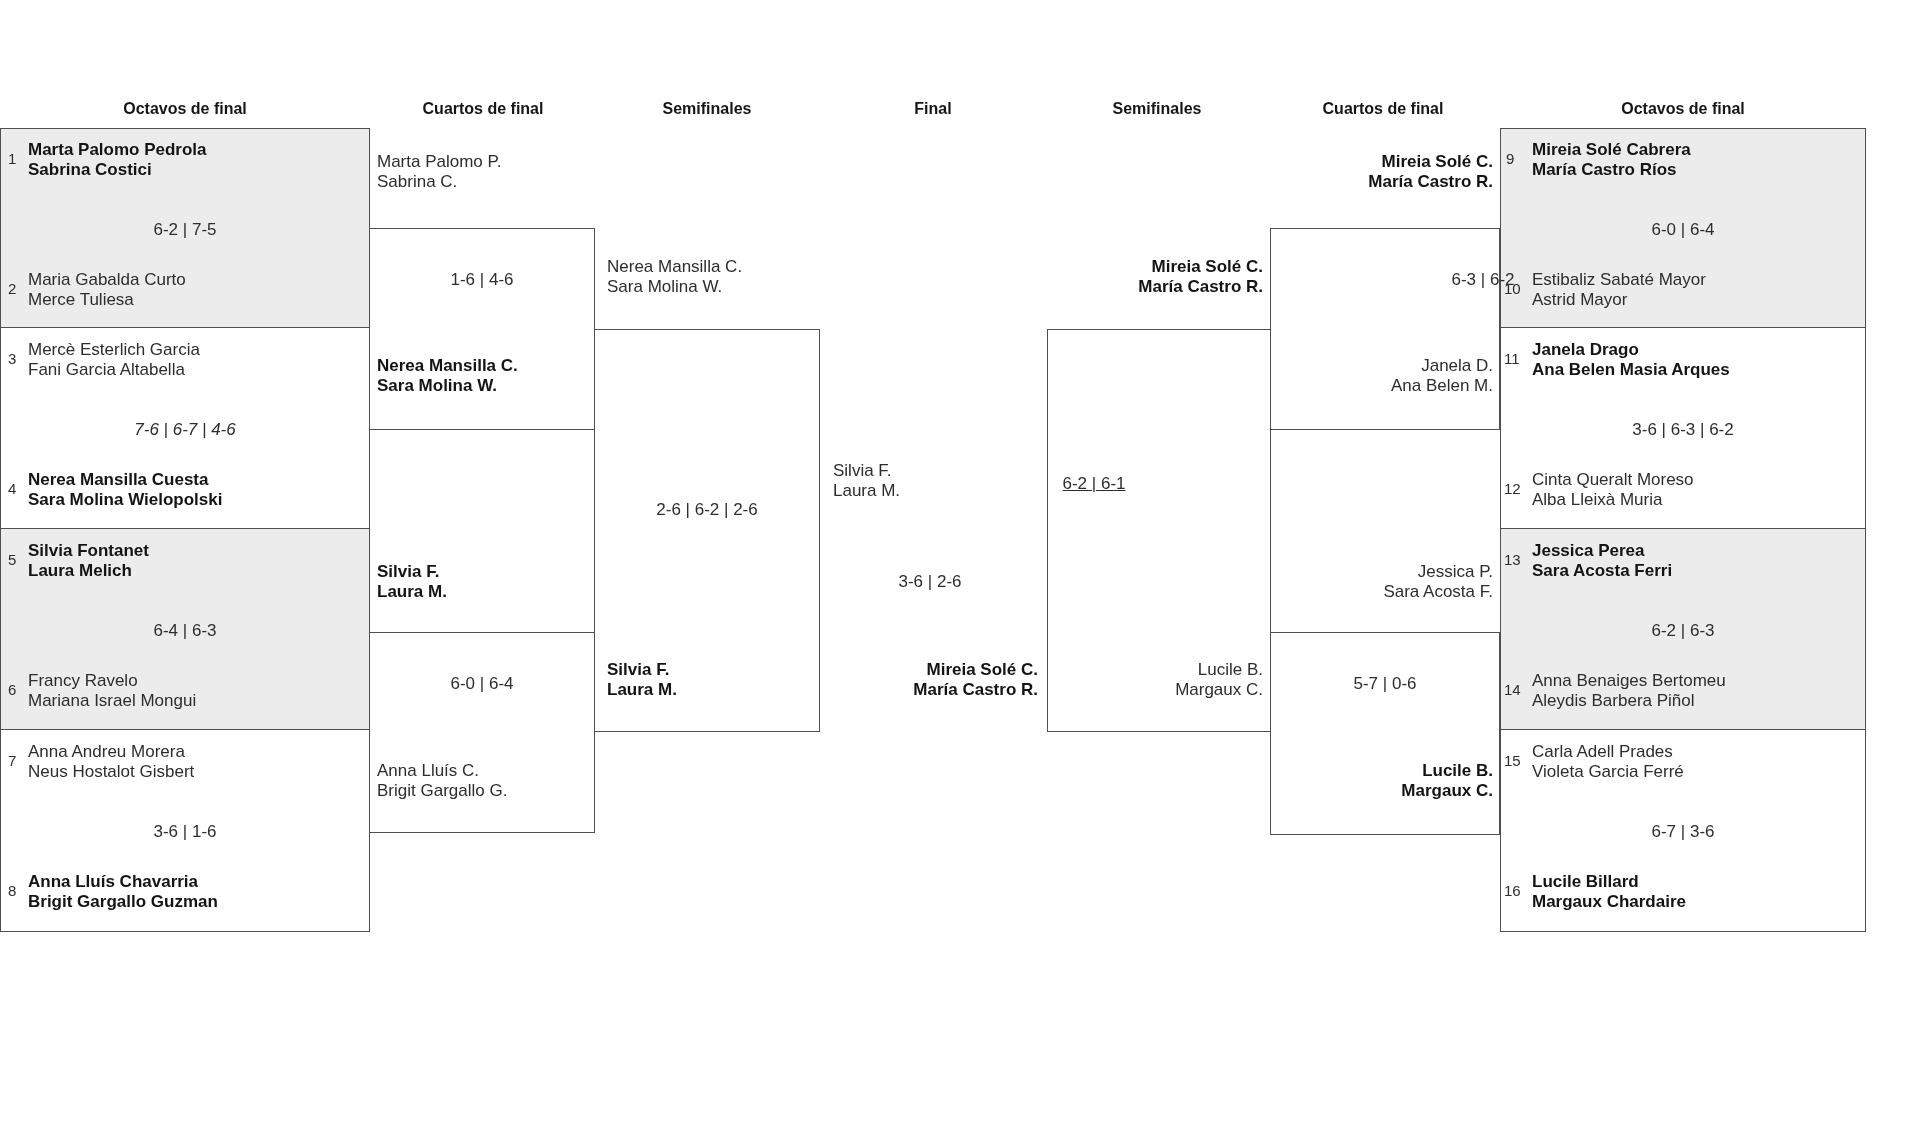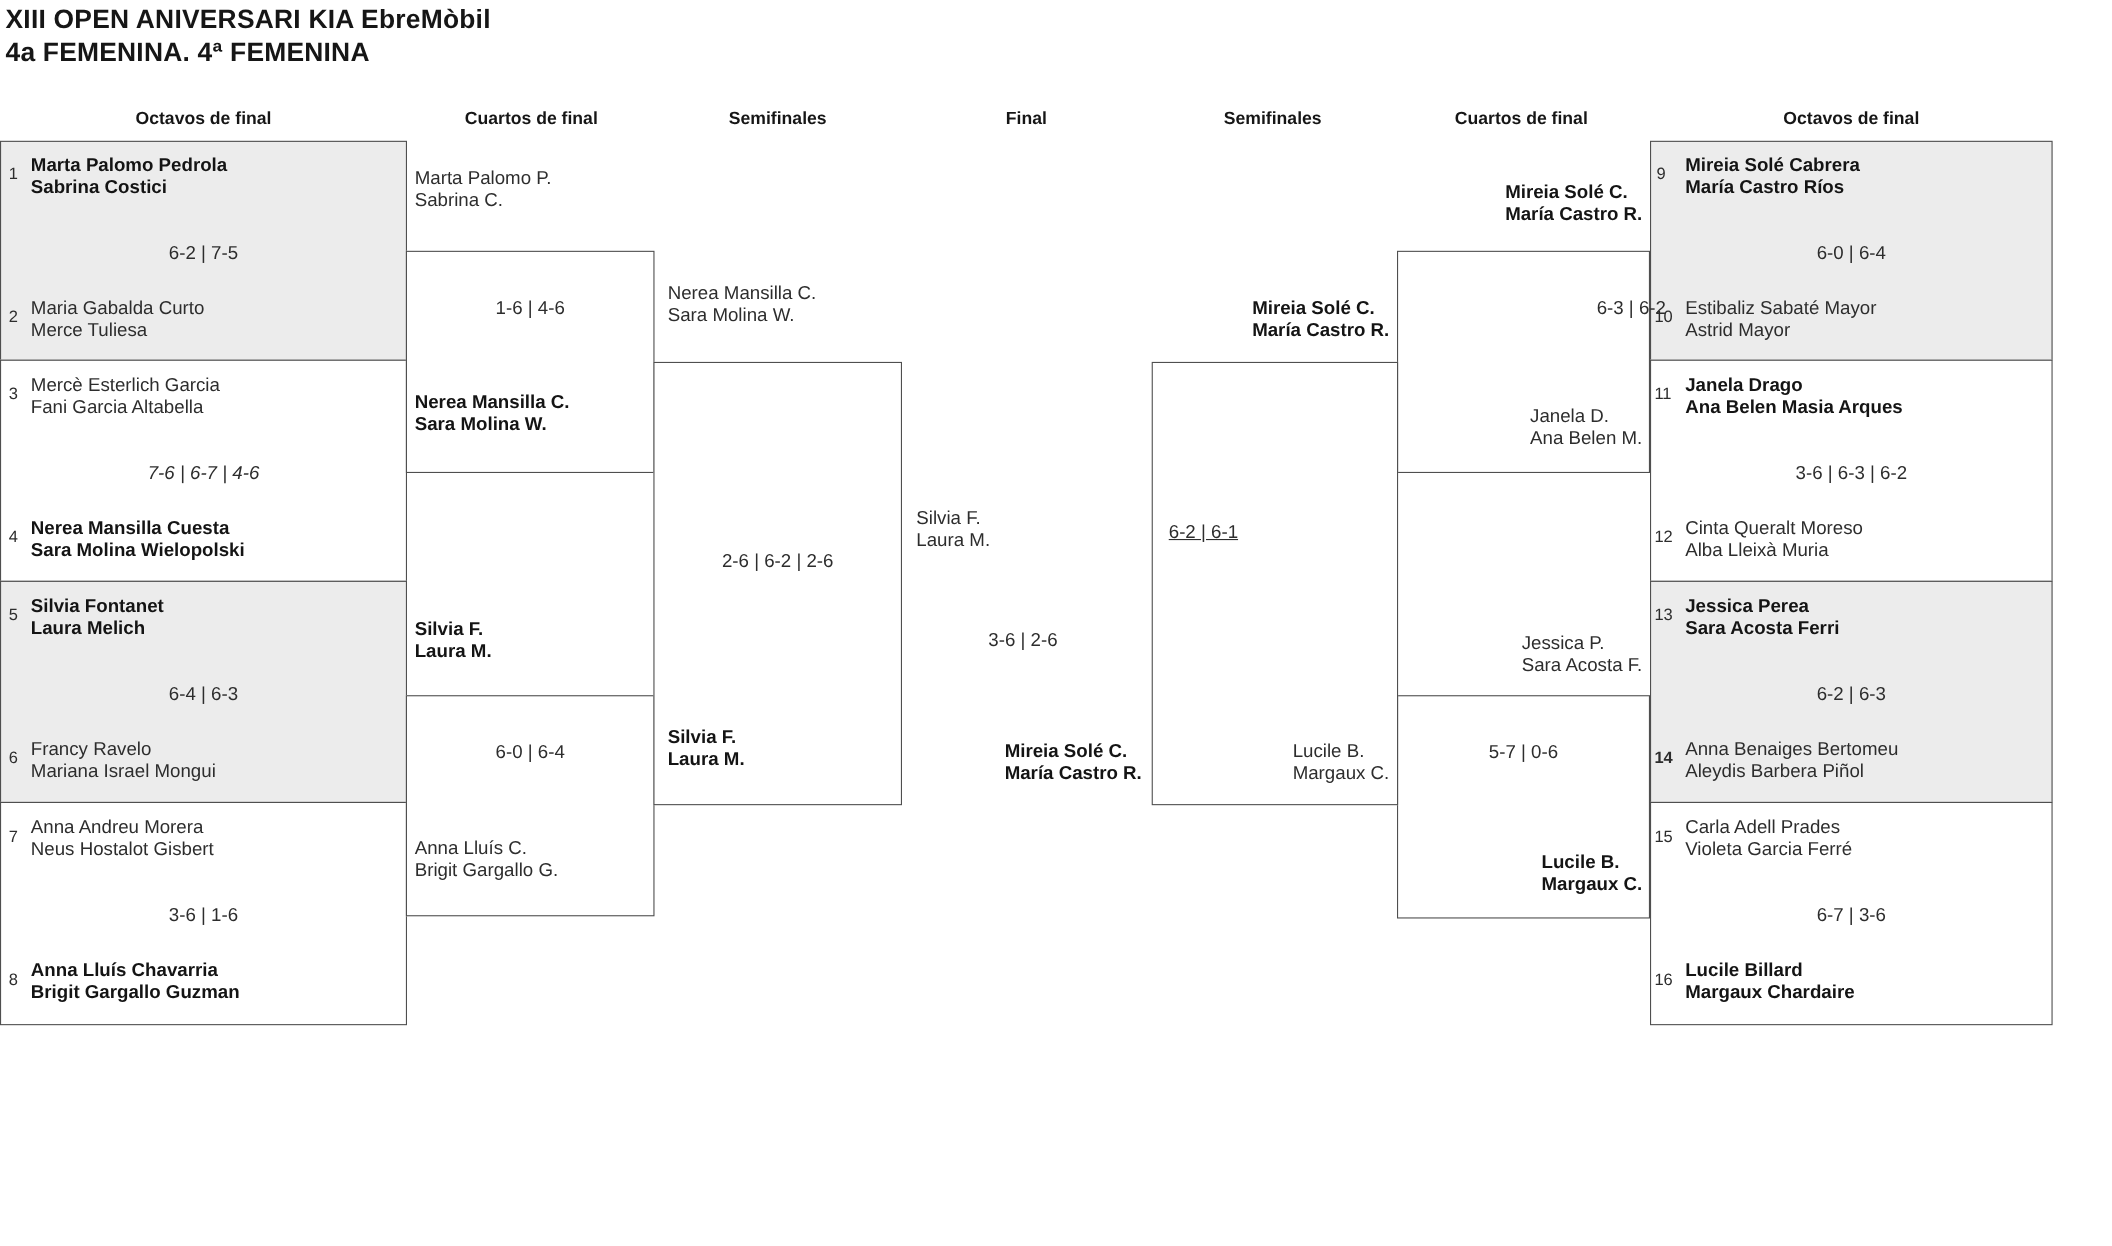--- a/index.html
+++ b/index.html
@@ -4,39 +4,35 @@
 <style>
   html,body{margin:0;padding:0;background:#fff;}
   body{font-family:"Liberation Sans",sans-serif;}
   #canvas{position:relative;width:1920px;height:1133px;background:#fff;overflow:hidden;color:#2d2d2d;}
   .title{position:absolute;left:5px;top:3px;font-size:24px;font-weight:600;line-height:30px;color:#161616;letter-spacing:.2px;}
   .colhead{position:absolute;top:100px;font-size:16px;font-weight:600;color:#161616;transform:translateX(-50%);white-space:nowrap;}
   .box{position:absolute;border:1px solid #4f4f4f;background:#fff;box-sizing:border-box;}
   .shaded{background:#ececec;}
   .team{position:absolute;font-size:17px;line-height:19.5px;color:#2d2d2d;white-space:nowrap;}
   .team.w{font-weight:700;color:#141414;}
-  .ra{text-align:left;margin-top:13px;}
+  .ra{text-align:right;}
   .seed{position:absolute;font-size:15px;color:#2d2d2d;}
   .score{position:absolute;font-size:17px;color:#2d2d2d;transform:translateX(-50%);white-space:nowrap;}
   .logo{position:absolute;left:1688px;top:0;width:228px;height:72px;cursor:pointer;}
   .dot{position:absolute;border-radius:50%;}
   .d-blue{background:#2aa9e1;}
   .d-green{background:#76b82a;}
   .d-orange{background:#ec7414;}
   .logo-text{position:absolute;left:68px;top:9px;font-size:46px;font-weight:700;letter-spacing:-1.5px;color:#76b82a;}
 </style>
 </head>
 <body>
 
 <div id="canvas">
 
-  <div class="title">
-    <div>XIII OPEN ANIVERSARI KIA EbreMòbil</div>
-    <div>4a FEMENINA. 4ª FEMENINA</div>
-  </div>
 
 
   <div class="colhead" style="left:185px;">Octavos de final</div>
   <div class="colhead" style="left:483px;">Cuartos de final</div>
   <div class="colhead" style="left:707px;">Semifinales</div>
   <div class="colhead" style="left:933px;">Final</div>
   <div class="colhead" style="left:1157px;">Semifinales</div>
   <div class="colhead" style="left:1383px;">Cuartos de final</div>
   <div class="colhead" style="left:1683px;">Octavos de final</div>
 
@@ -129,21 +125,21 @@
     <div>Cinta Queralt Moreso</div>
     <div>Alba Lleixà Muria</div>
   </div>
 
   <div class="seed" style="left:1504px;top:551px;">13</div>
   <div class="team w" style="left:1532px;top:541px;">
     <div>Jessica Perea</div>
     <div>Sara Acosta Ferri</div>
   </div>
   <div class="score" style="left:1683px;top:621px;">6-2 | 6-3</div>
-  <div class="seed" style="left:1504px;top:681px;font-weight:bold;">14</div>
+  <div class="seed" style="left:1504px;top:681px;">14</div>
   <div class="team" style="left:1532px;top:671px;">
     <div>Anna Benaiges Bertomeu</div>
     <div>Aleydis Barbera Piñol</div>
   </div>
 
   <div class="seed" style="left:1504px;top:752px;">15</div>
   <div class="team" style="left:1532px;top:742px;">
     <div>Carla Adell Prades</div>
     <div>Violeta Garcia Ferré</div>
   </div>

